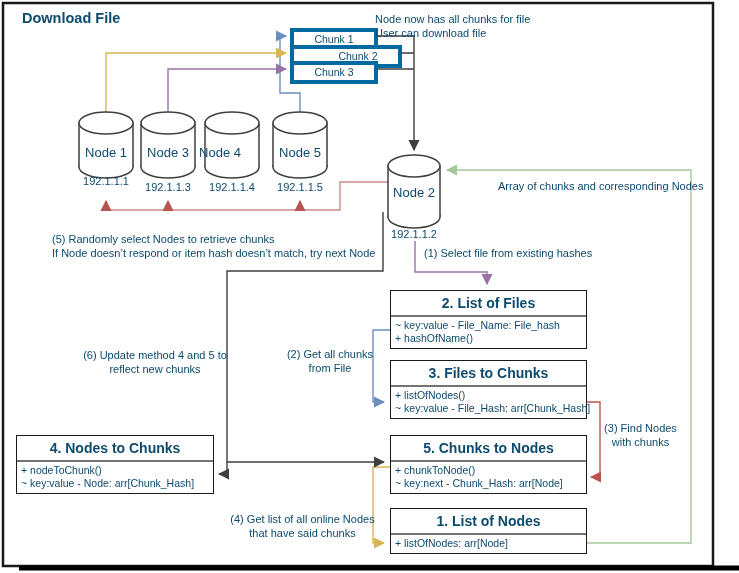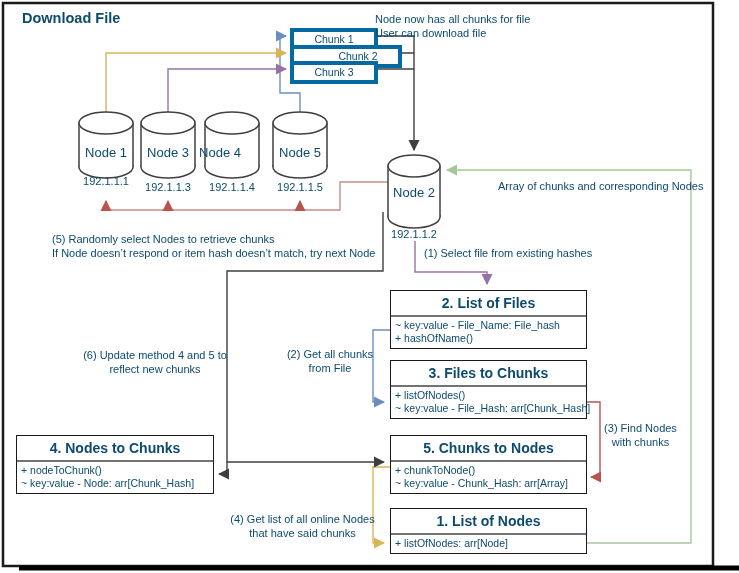--- a/index.html
+++ b/index.html
@@ -177,21 +177,21 @@
     <div class="uml-b">
       <div>+ nodeToChunk()</div>
       <div>~ key:value - Node: arr[Chunk_Hash]</div>
     </div>
   </div>
 
   <div class="uml" style="left:390px;top:435px;">
     <div class="uml-h">5. Chunks to Nodes</div>
     <div class="uml-b">
       <div>+ chunkToNode()</div>
-      <div>~ key:value - Chunk_Hash: arr[Array]</div>
+      <div>~ key:next - Chunk_Hash: arr[Node]</div>
     </div>
   </div>
 
   <div class="uml" style="left:390px;top:508px;">
     <div class="uml-h">1. List of Nodes</div>
     <div class="uml-b">
       <div>+ listOfNodes: arr[Node]</div>
     </div>
   </div>
 

